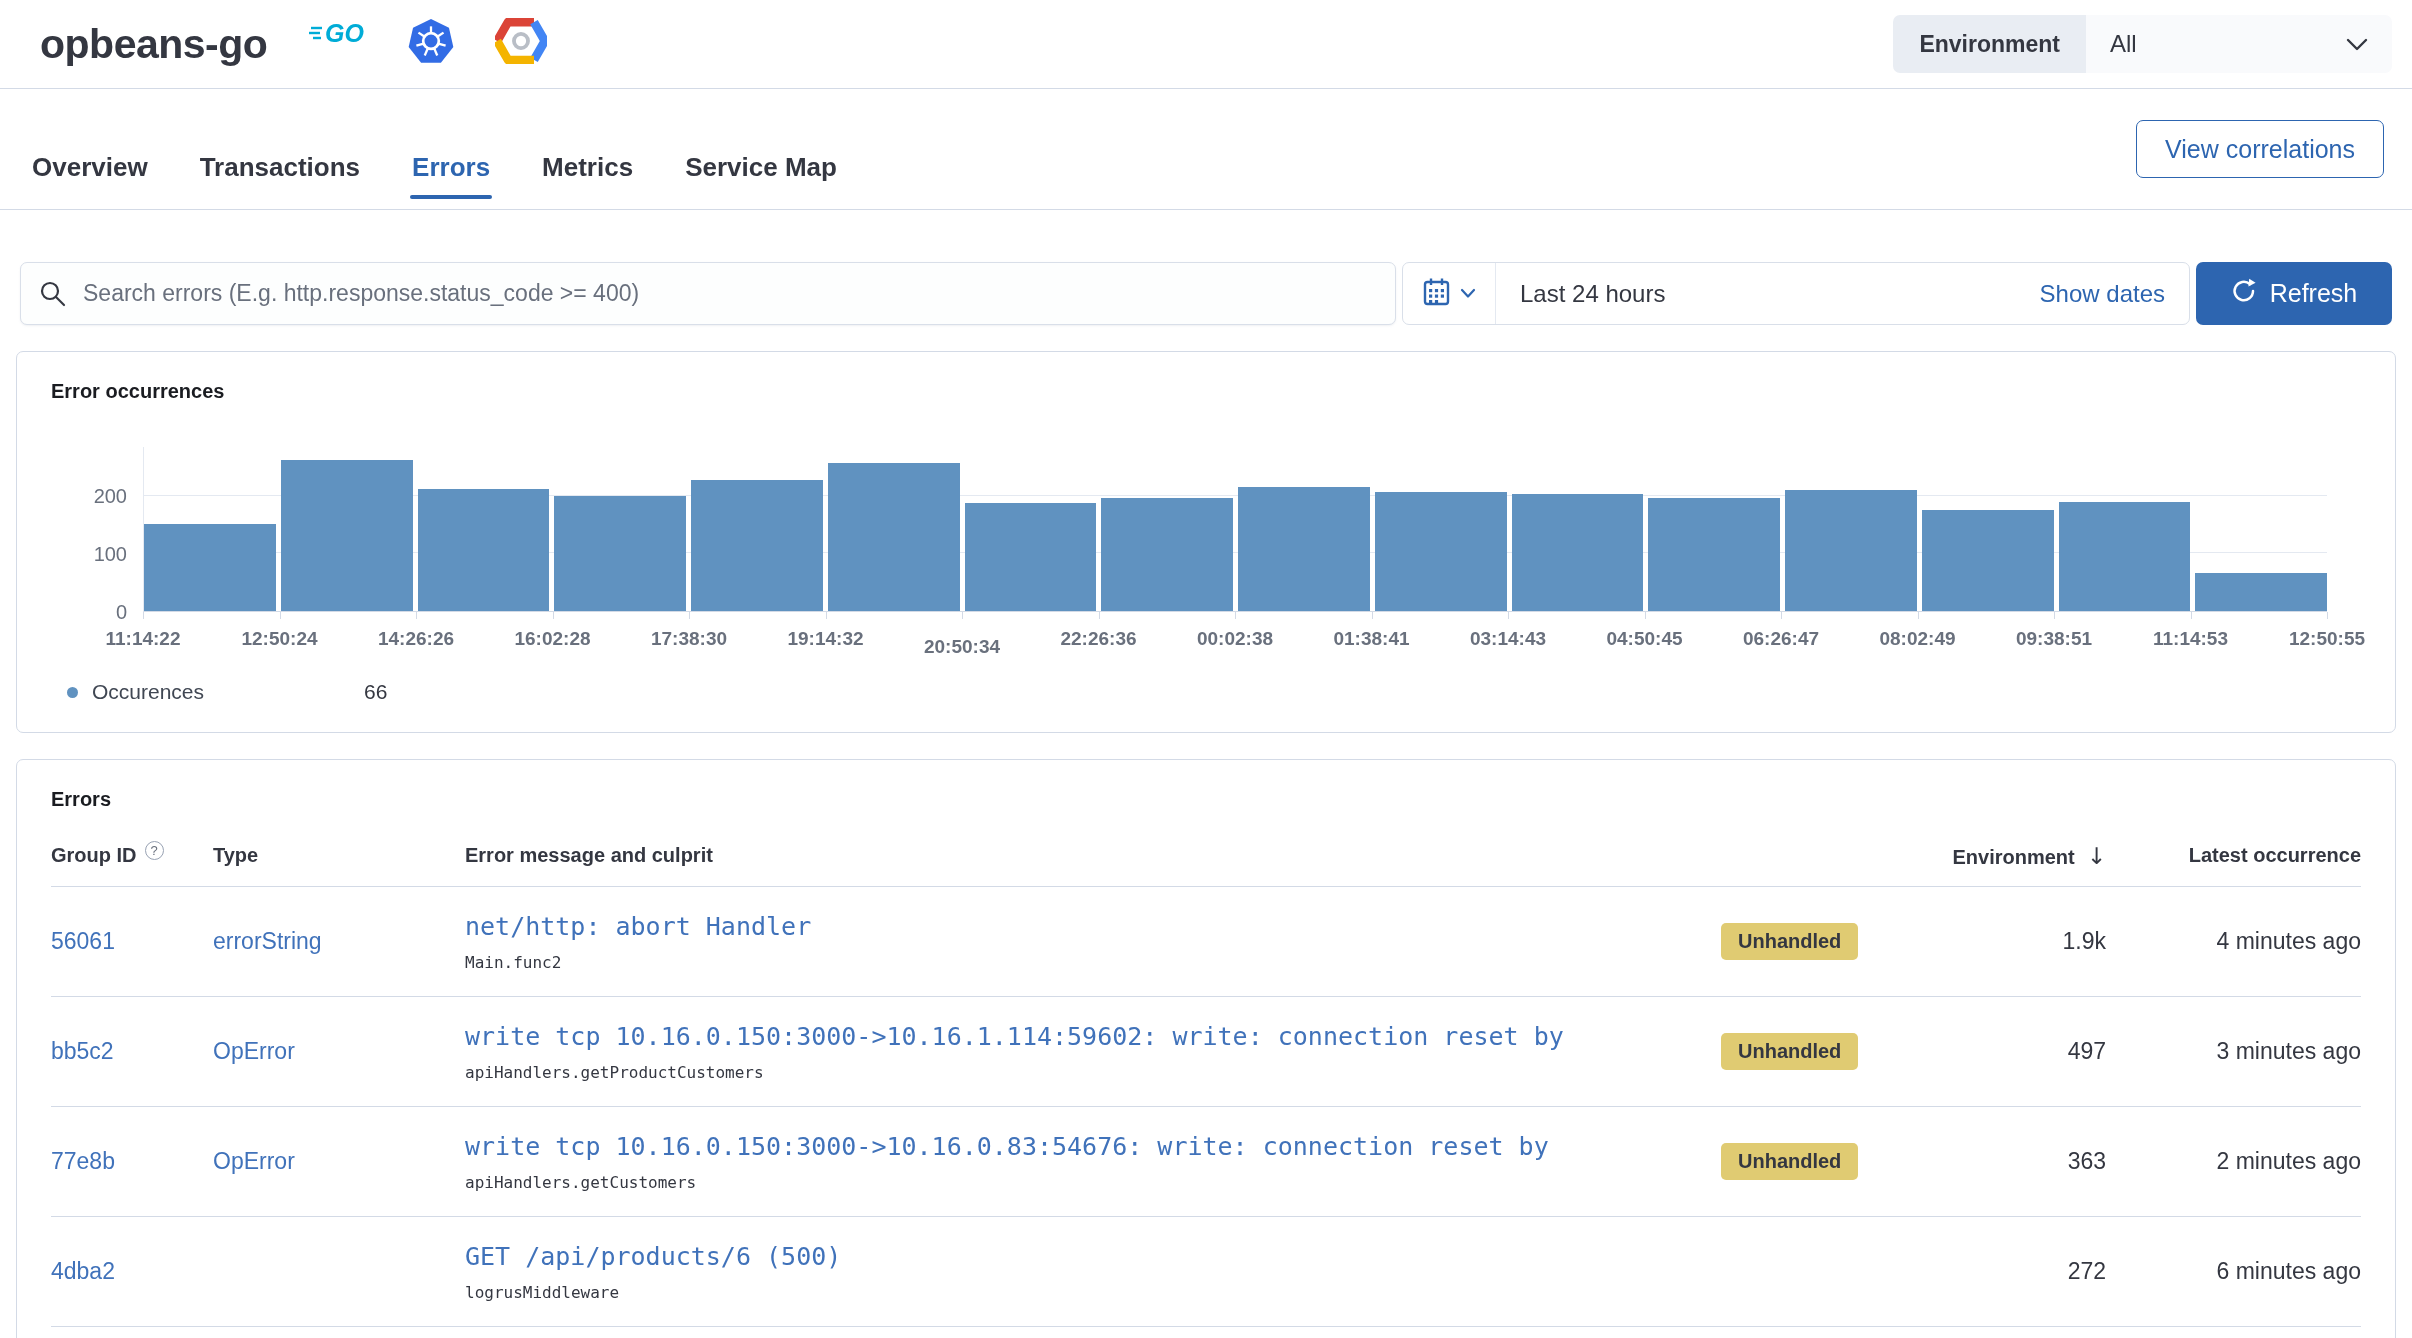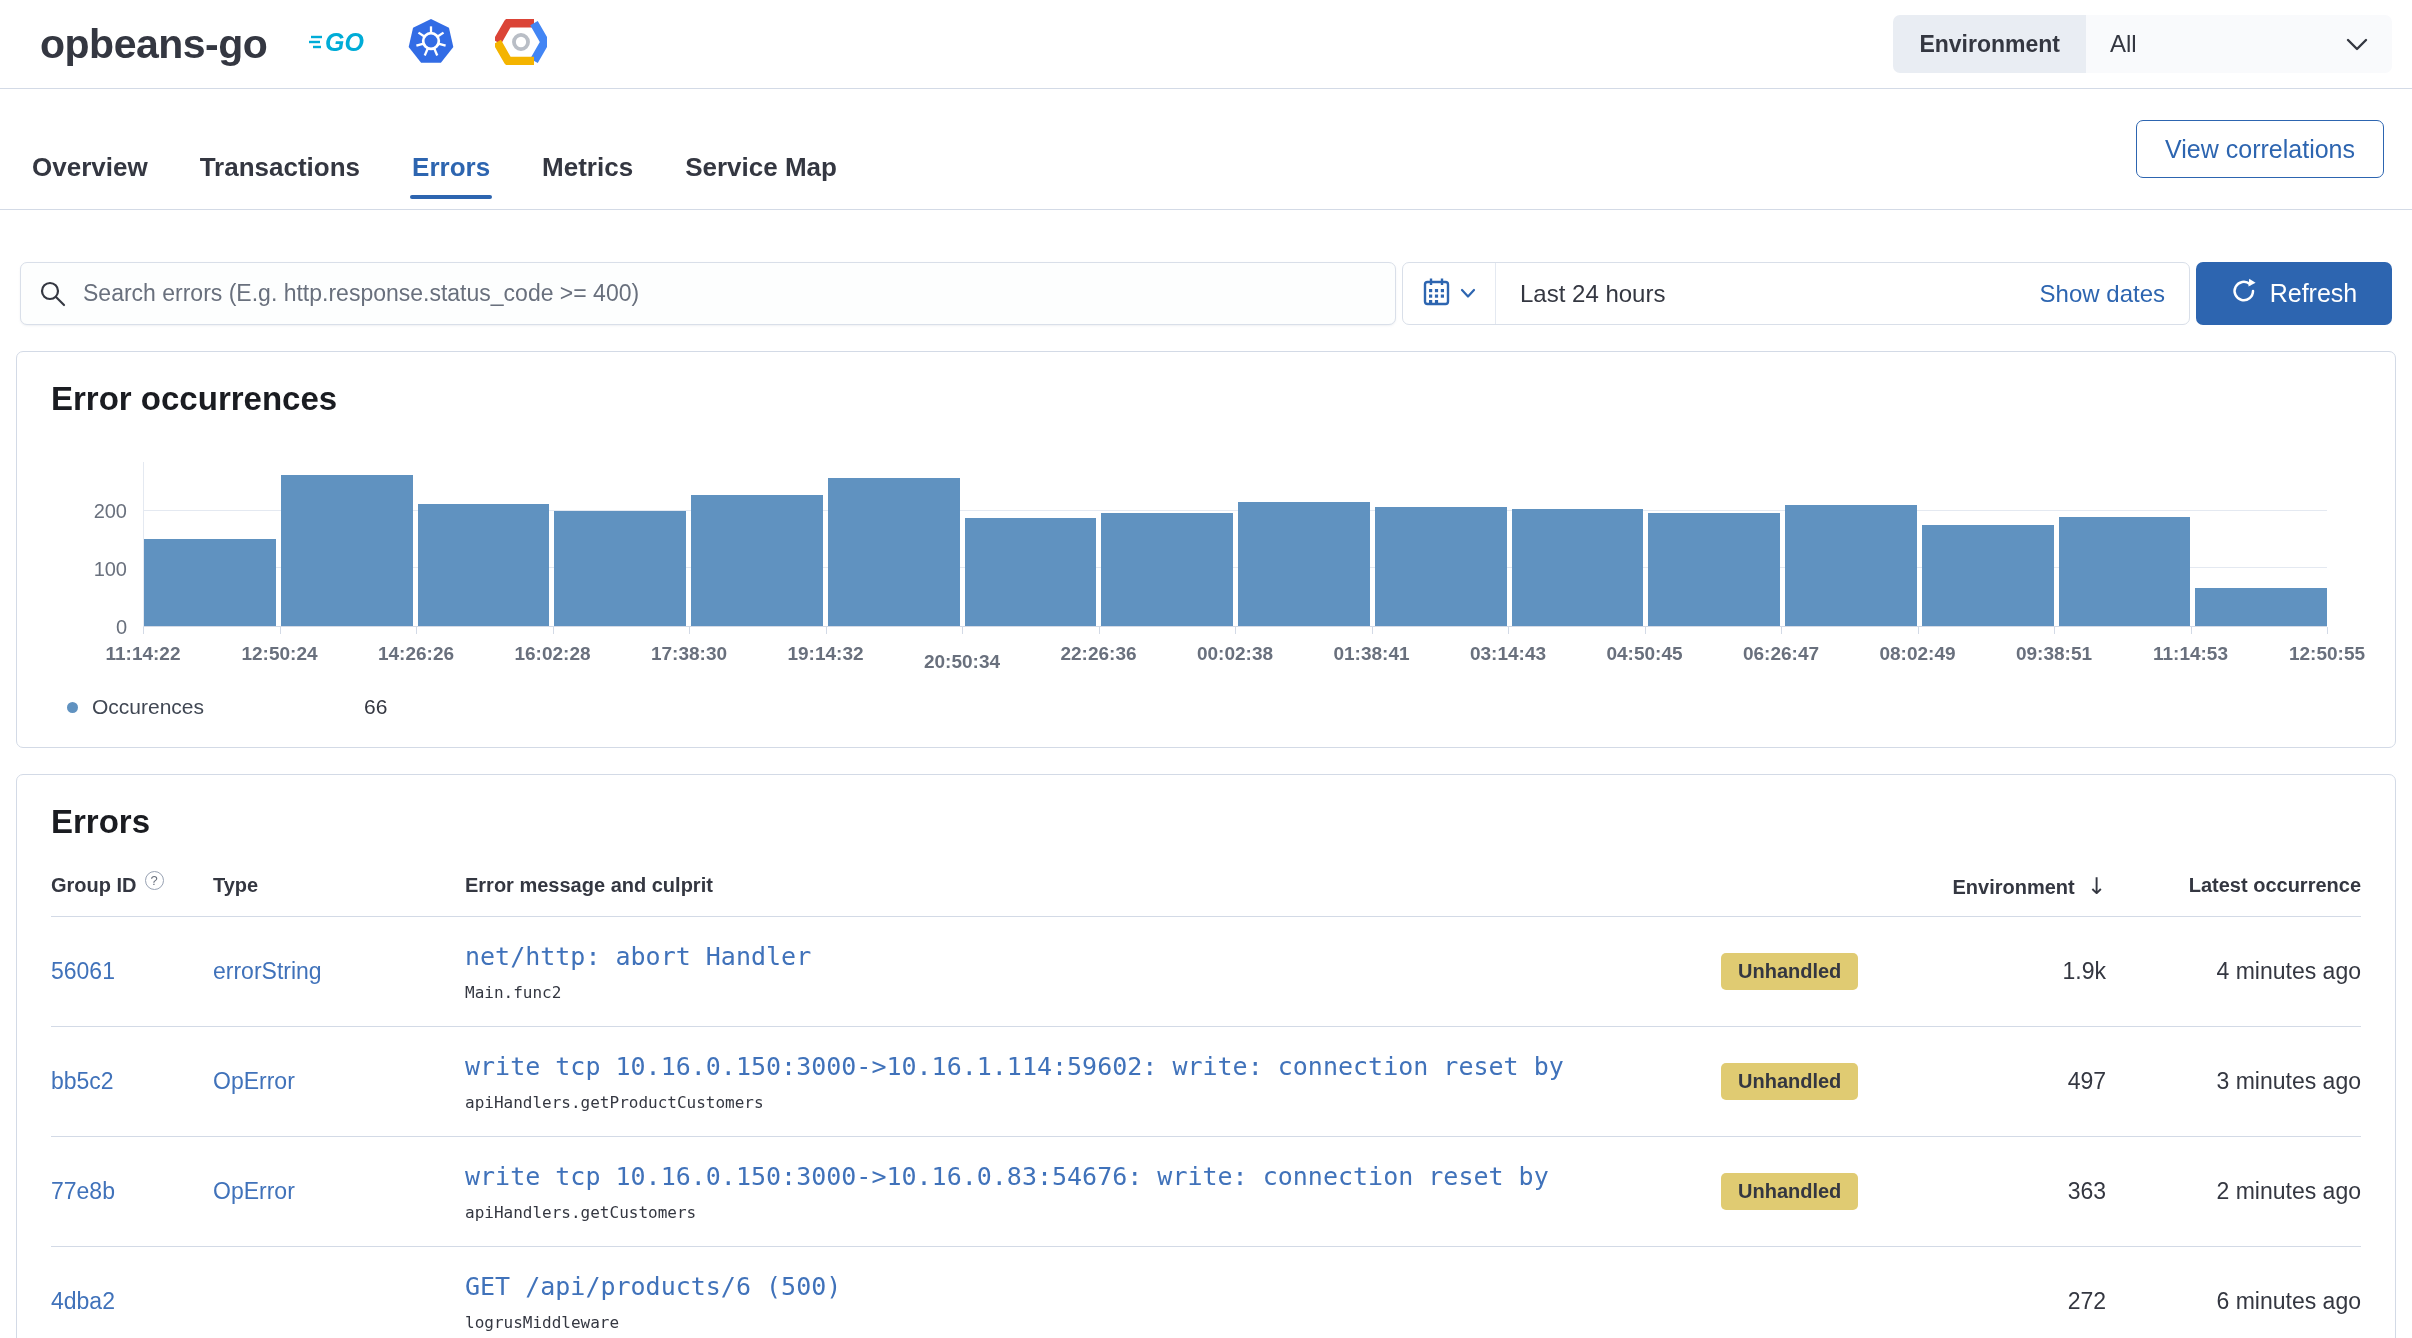--- a/index.html
+++ b/index.html
@@ -5,21 +5,21 @@
   * { box-sizing: border-box; margin: 0; padding: 0; }
   html, body { width: 2412px; height: 1338px; overflow: hidden; background: #fff;
     font-family: "Liberation Sans", sans-serif; color: #343741; }
   a { text-decoration: none; cursor: pointer; }
 
   
   .app-header { display: flex; align-items: center; justify-content: space-between;
     height: 89px; border-bottom: 1px solid #D3DAE6; padding-left: 40px; }
   .title-wrap { display: flex; align-items: center; gap: 42px; }
   .service-title { font-size: 41px; font-weight: 600; color: #343741; letter-spacing: -0.5px; }
-  .agent-icons { display: flex; align-items: center; gap: 40px; }
+  .agent-icons { display: flex; align-items: flex-start; gap: 40px; }
 
   .env { display: flex; align-items: stretch; height: 58px; margin-right: 20px;
     border-radius: 7px; overflow: hidden; font-size: 23px; cursor: pointer; }
   .env-label { background: #E9EDF3; display: flex; align-items: center; padding: 0 26px;
     font-weight: 600; }
   .env-field { background: #F9FAFC; display: flex; align-items: center;
     justify-content: space-between; width: 306px; padding: 0 24px; font-size: 24px; }
 
   
   .tab-bar { display: flex; align-items: center; justify-content: space-between;
@@ -51,21 +51,21 @@
   .dp-show { padding-right: 24px; color: #2D65B0; font-size: 24px; font-weight: 500; }
 
   .btn-fill { display: flex; align-items: center; justify-content: center; gap: 13px;
     width: 196px; height: 63px; border: none; border-radius: 7px; background: #2D65B0;
     color: #fff; font-size: 25px; font-weight: 500; font-family: inherit; cursor: pointer; }
 
   
   .panel { margin: 26px 16px 0 16px; border: 1px solid #D3DAE6; border-radius: 7px;
     background: #fff; }
   .panel-inner { padding: 28px 34px 24px 34px; }
-  .panel-title { font-size: 33px; font-weight: 700; color: #1A1C21; }
+  .panel-title { font-size: 20px; font-weight: 700; color: #1A1C21; }
 
   
   .chart-wrap { display: flex; margin-top: 44px; }
   .y-col { width: 92px; position: relative; height: 165px; }
   .ylab { position: absolute; right: 16px; transform: translateY(50%);
     font-size: 20px; color: #69707D; }
   .plot-col { flex: 1; margin-right: 34px; font-weight: bold; }
   .plot { position: relative; height: 165px; border-left: 1px solid #E4E9F1;
     border-bottom: 1px solid #D3DAE6; }
   .gl { position: absolute; left: 0; right: 0; height: 1px; background: #E4E9F1; }

